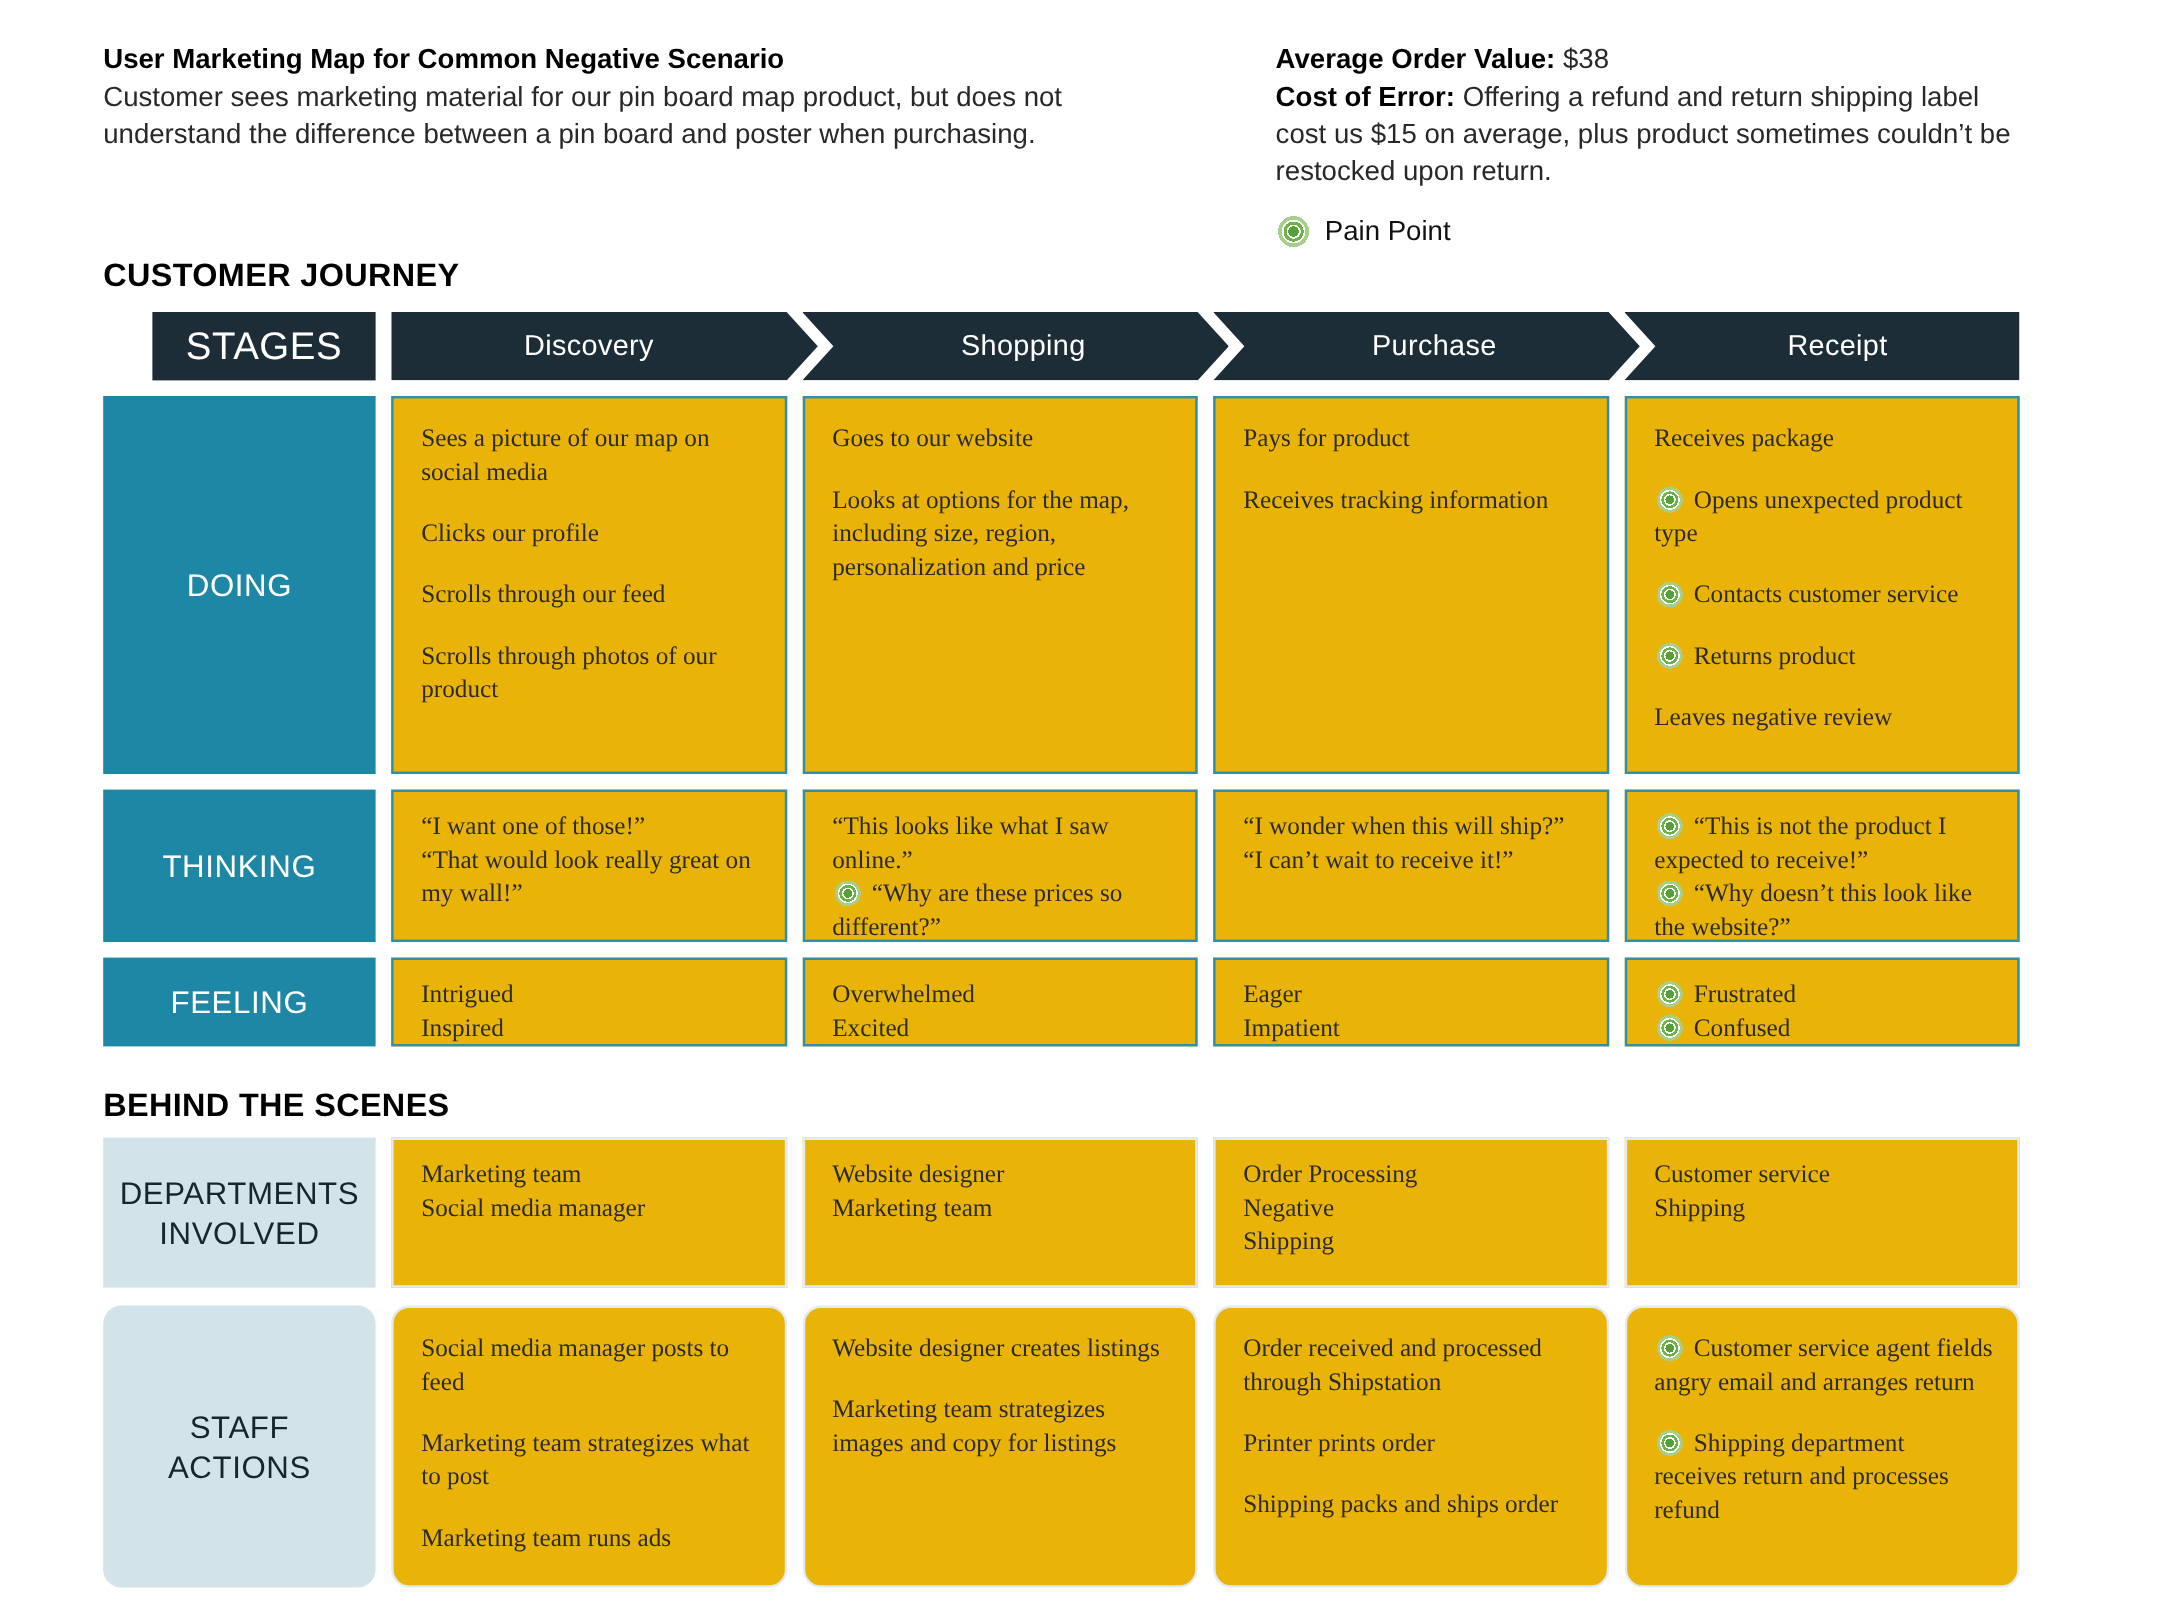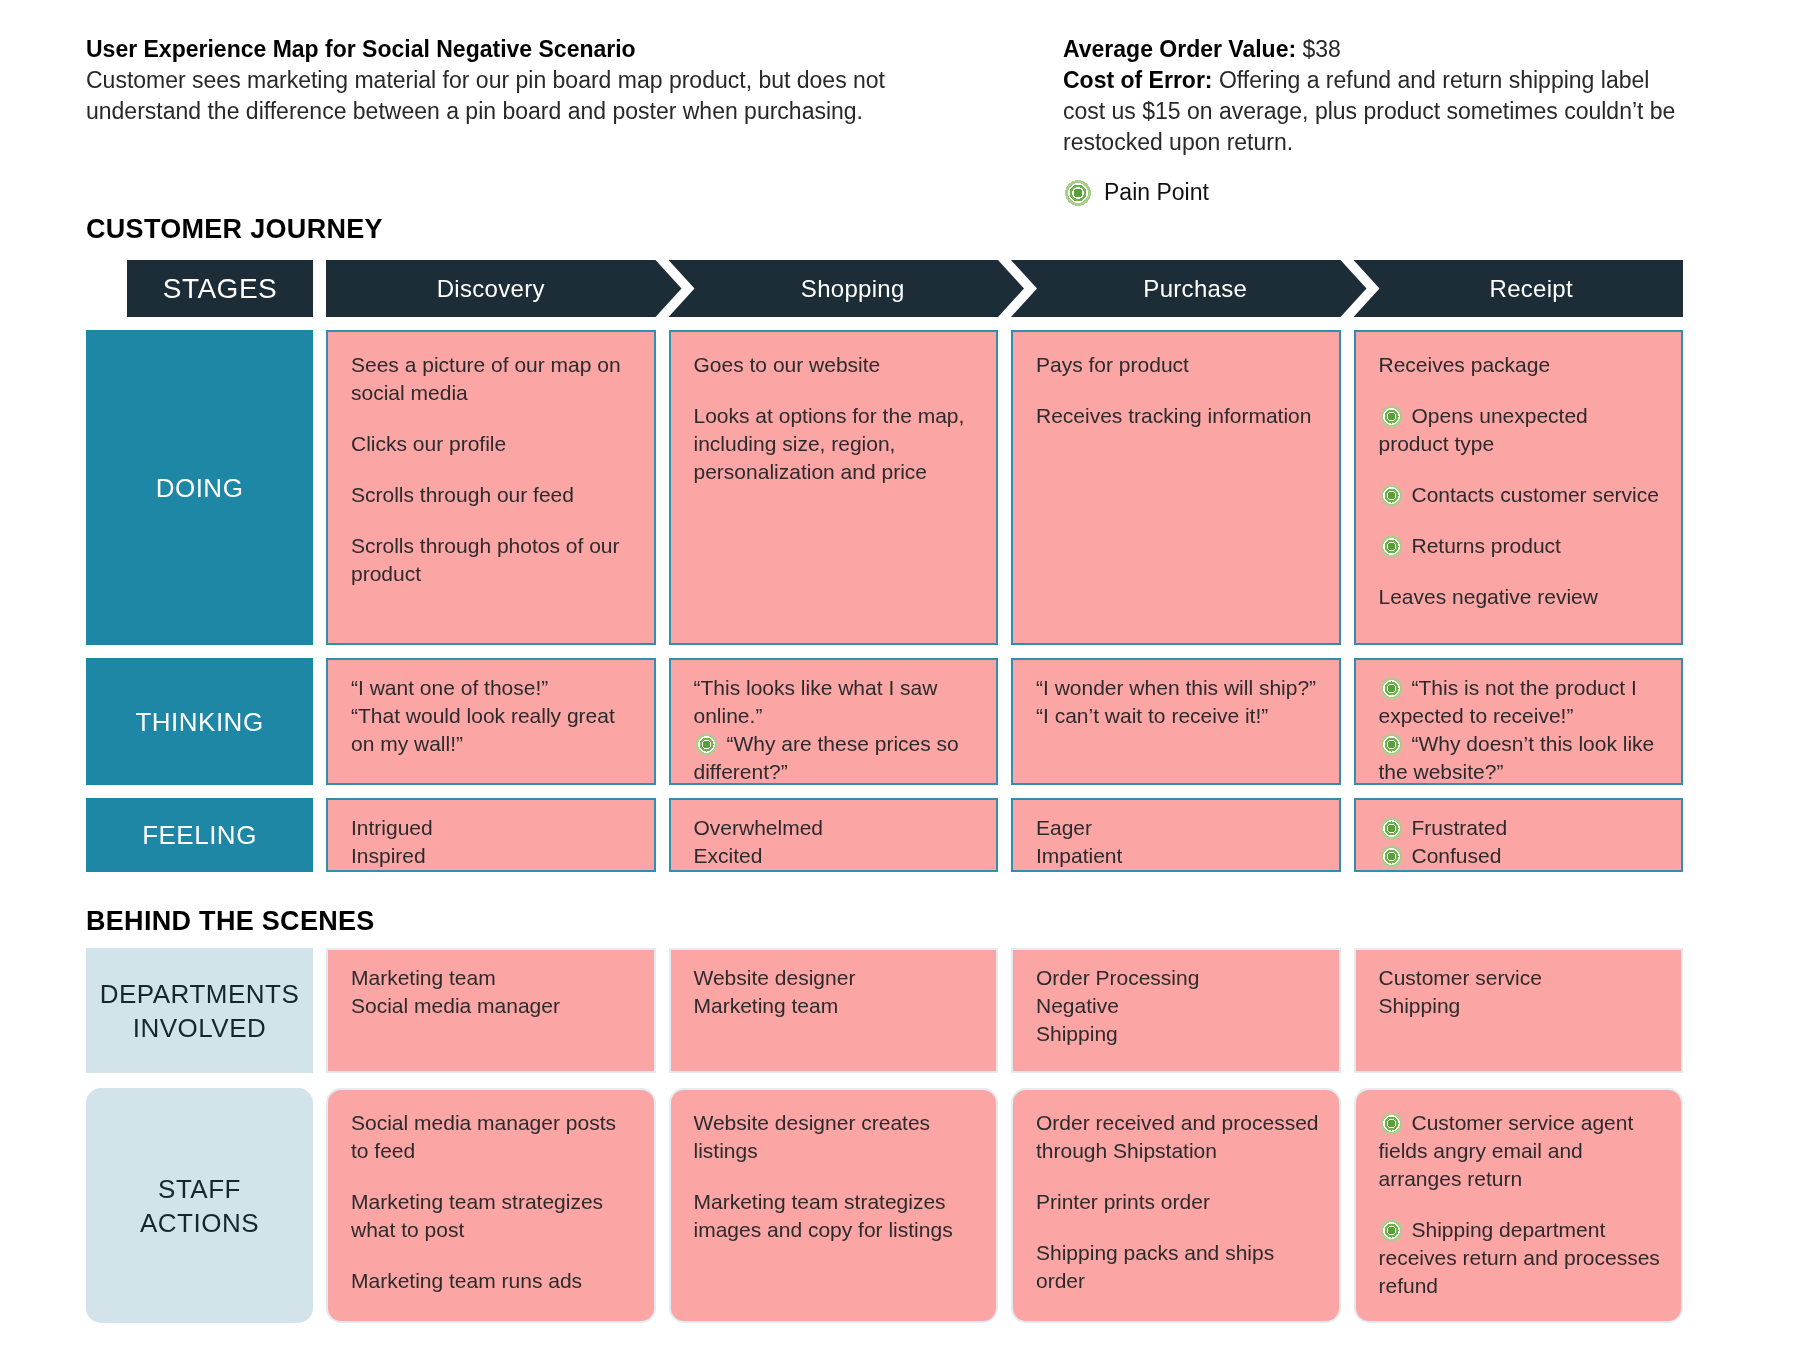--- a/index.html
+++ b/index.html
@@ -38,58 +38,58 @@
   
   .h-hdr{height:57px;}
   .h-doing{height:315px;}
   .h-thinking{height:127px;}
   .h-feeling{height:74px;}
   .h-departments{height:125px;}
   .h-staff{height:235px;border-radius:15px;}
 
   
   .hdr-stages{background:#1c2d37;color:#fff;display:flex;align-items:center;justify-content:center;
-              font-size:28px;letter-spacing:0.5px;margin-left:41px;}
+              font-size:32px;letter-spacing:0.5px;margin-left:41px;}
   .hdr-cell{position:relative;z-index:2;padding-left:40px;}
   .arrow{position:absolute;top:0;bottom:0;left:0;background:#1c2d37;color:#fff;
          display:flex;align-items:center;justify-content:center;font-size:24px;letter-spacing:0.3px;}
   .arrow.first{width:calc(100% + 26px);
     clip-path:polygon(0 0,calc(100% - 26px) 0,100% 50%,calc(100% - 26px) 100%,0 100%);
     padding-right:26px;box-sizing:border-box;}
   .arrow.mid{width:calc(100% + 26px);
     clip-path:polygon(0 0,calc(100% - 26px) 0,100% 50%,calc(100% - 26px) 100%,0 100%,26px 50%);
     padding:0 13px 0 26px;box-sizing:border-box;}
   .arrow.last{width:100%;
     clip-path:polygon(0 0,100% 0,100% 100%,0 100%,26px 50%);
     padding-left:26px;box-sizing:border-box;}
 
   
   .row-label{display:flex;align-items:center;justify-content:center;text-align:center;
              font-size:26px;letter-spacing:0.5px;line-height:34px;padding:0 32px;box-sizing:border-box;}
   .row-label.journey{background:#1e87a6;color:#ffffff;}
   .row-label.bts{background:#d3e3ea;color:#16262e;}
 
   
-  .cell{background:#fca5a5;box-sizing:border-box;font-size:21px;line-height:28px;color:#2b2b2d;}
+  .cell{background:#eab308;box-sizing:border-box;font-size:21px;line-height:28px;color:#2b2b2d;font-family:Liberation Serif, serif;}
   .cell.journey{border:2px solid #2f8fae;padding:19px 20px 12px 23px;}
   .cell.bts{border:2px solid #e1ebf0;padding:19px 20px 12px 23px;}
   .cell.tight{padding-top:14px;}
   .item{margin:0 0 0 0;}
   .loose .item{margin-bottom:23px;}
   .loose .item:last-child{margin-bottom:0;}
   .tight .item{margin-bottom:0;}
   .item .pain-icon{width:25px;height:25px;}
 </style>
 </head>
 <body>
 
 <div class="canvas">
 
   <div class="top-left">
-    <div class="intro-title">User Experience Map for Social Negative Scenario</div>
+    <div class="intro-title">User Marketing Map for Common Negative Scenario</div>
     <div class="intro-desc">Customer sees marketing material for our pin board map product, but does not understand the difference between a pin board and poster when purchasing.</div>
   </div>
 
   <div class="top-right">
     <p><span class="metric-label">Average Order Value:</span> <span>$38</span></p>
     <p><span class="metric-label">Cost of Error:</span> <span>Offering a refund and return shipping label cost us $15 on average, plus product sometimes couldn’t be restocked upon return.</span></p>
     <div class="legend">
       <span class="pain-icon lg"></span>
       <span class="legend-text">Pain Point</span>
     </div>

